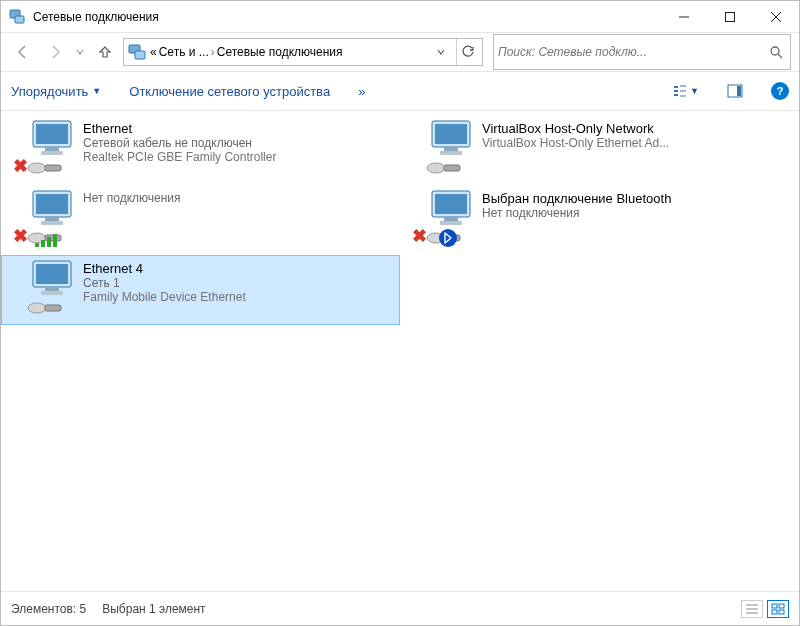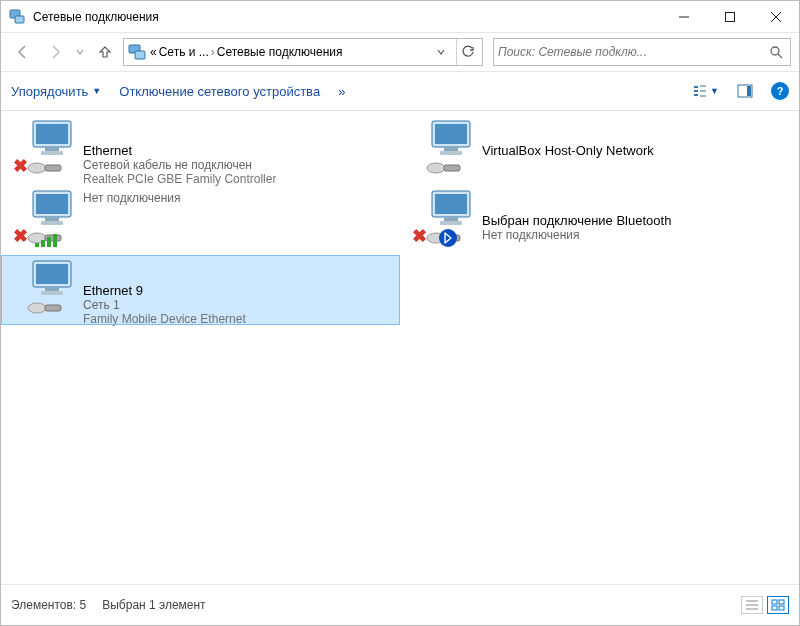--- a/index.html
+++ b/index.html
@@ -31,59 +31,59 @@
   .nav-btn { width:28px; height:28px; display:flex; align-items:center; justify-content:center; color:#888; }
   .nav-btn.enabled { color:#3a3a3a; }
   .address-box {
     flex: 0 0 360px; height:28px; border:1px solid #bcbcbc; display:flex; align-items:center; padding:0 4px; gap:4px;
   }
   .address-box .addr-icon { width:18px; height:18px; }
   .breadcrumb { display:flex; align-items:center; gap:2px; font-size:12px; flex:1; overflow:hidden; white-space:nowrap; }
   .breadcrumb span.sep { color:#888; }
   .addr-dropdown, .addr-refresh { width:22px; display:flex; align-items:center; justify-content:center; color:#555; height:100%; }
   .addr-refresh { border-left:1px solid #d0d0d0; }
-  .search-box { margin-left:6px; flex:1; height:28px; border:1px solid #bcbcbc; display:flex; align-items:center; padding:0 4px;justify-content:space-between; }
+  .search-box { margin-left:6px; flex:1; height:36px; border:1px solid #bcbcbc; display:flex; align-items:center; padding:0 4px;justify-content:space-between; }
   .search-box input { border:none; outline:none; flex:1; font-size:12px; color:#999; font-style: italic; background:transparent; }
   .search-box .s-icon { width:20px; color:#555; display:flex; align-items:center; justify-content:center;}
   
   .toolbar {
     height: 40px; border-top:1px solid #e5e5e5; border-bottom:1px solid #e5e5e5;
-    background:#fff; display:flex; align-items:center; padding:0 10px; gap:18px;
+    background:#fff; display:flex; align-items:center; padding:0 10px; gap:28px;
   }
   .toolbar .tbtn { color:#1a4fa0; font-size:13px; display:flex; align-items:center; gap:4px; }
   .toolbar .tbtn .caret { font-size:9px; color:#1a4fa0; }
   .toolbar .overflow { color:#1a4fa0; font-size:13px; }
   .toolbar-spacer { flex:1; }
   .toolbar .tool-icon { color:#1a4fa0; display:flex; align-items:center; gap:2px; }
   .toolbar .help { width:18px; height:18px; border-radius:50%; background:#0078d4; color:#fff; display:flex; align-items:center; justify-content:center; font-size:11px; font-weight:bold;}
   
   .content {
     flex:1; display:grid; grid-template-columns: 1fr 1fr; grid-auto-rows: 70px;
     gap: 0; padding: 4px 0; align-content: start;
   }
   .conn-item {
     display:flex; align-items:flex-start; gap:8px; padding:4px 10px 6px 12px; position:relative;
   }
   .conn-item.selected { background:#cde8ff; outline:1px solid #7fbfff; outline-offset:-1px;}
   .conn-icon-wrap { width:62px; height:56px; position:relative; flex-shrink:0; }
   .conn-text { display:flex; flex-direction:column; padding-top:2px; min-width:0; }
-  .conn-title { font-size:13px; white-space:nowrap; overflow:hidden; text-overflow:ellipsis;margin-top:22px; }
+  .conn-title { font-size:13px; white-space:nowrap; overflow:hidden; text-overflow:ellipsis; }
   .conn-line2 { font-size:12px; color:#666; white-space:nowrap; overflow:hidden; text-overflow:ellipsis; }
   .conn-line3 { font-size:12px; color:#737373; white-space:nowrap; overflow:hidden; text-overflow:ellipsis;}
   
   .net-monitor { position:absolute; top:0; right:0; width:48px; height:40px; }
   .net-cable  { position:absolute; bottom:0; left:14px; width:36px; height:14px; }
   .overlay-x  { position:absolute; bottom:-2px; left:0; color:#d9372d; font-size:18px; font-weight:bold; }
   .overlay-sig{ position:absolute; bottom:-2px; left:22px; display:flex; align-items:flex-end; gap:2px;}
   .overlay-sig span { width:4px; background:#2fa82f; display:block;}
   .overlay-sig span:nth-child(1){height:4px;} .overlay-sig span:nth-child(2){height:7px;}
   .overlay-sig span:nth-child(3){height:10px;} .overlay-sig span:nth-child(4){height:13px;}
   .overlay-bt { position:absolute; bottom:-3px; left:26px; width:20px; height:20px; }
   
-  .statusbar { height:41px; border-top:1px solid #e5e5e5; display:flex; align-items:center; padding:0 10px; gap:16px; font-size:12px; color:#444; background:#fff;}
+  .statusbar { height:34px; border-top:1px solid #e5e5e5; display:flex; align-items:center; padding:0 10px; gap:16px; font-size:12px; color:#444; background:#fff;}
   .statusbar-spacer { flex:1; }
   .view-toggle { display:flex; gap:4px; align-items:center;}
   .vt { width:22px; height:18px; border:1px solid #ccc; display:flex; align-items:center; justify-content:center; font-size:10px; color:#666;}
   .vt.active { border-color:#0078d4; color:#0078d4;}
 </style>
 </head>
 <body>
 
 <div class="titlebar">
   <div class="titlebar-left">
@@ -231,20 +231,21 @@
     <rect x="14" y="32" width="22" height="4" rx="1" fill="#b7c7d2"></rect>
   </svg>
   <svg class="net-cable" width="36" height="14" viewBox="0 0 36 14">
     <ellipse cx="10" cy="7" rx="9" ry="5" fill="#d6d6d6" stroke="#999"></ellipse>
     <rect x="18" y="4" width="16" height="6" rx="2" fill="#a9a9a9" stroke="#777"></rect>
   </svg>
 
     </div>
     <div class="conn-text">
       <div class="conn-title">VirtualBox Host-Only Network</div>
+      <div class="conn-line3">VirtualBox Host-Only Ethernet Ad...</div>
     </div>
   </div>
     <div class="conn-item">
     <div class="conn-icon-wrap">
       <svg class="net-monitor" width="48" height="40" viewBox="0 0 48 40">
     <rect x="6" y="2" width="38" height="26" rx="2" fill="#cfe6f7" stroke="#3575a8"></rect>
     <rect x="9" y="5" width="32" height="20" fill="#4b8ec4"></rect>
     <rect x="18" y="28" width="14" height="4" fill="#8aa9bd"></rect>
     <rect x="14" y="32" width="22" height="4" rx="1" fill="#b7c7d2"></rect>
   </svg>
@@ -296,21 +297,21 @@
     <rect x="18" y="28" width="14" height="4" fill="#8aa9bd"></rect>
     <rect x="14" y="32" width="22" height="4" rx="1" fill="#b7c7d2"></rect>
   </svg>
   <svg class="net-cable" width="36" height="14" viewBox="0 0 36 14">
     <ellipse cx="10" cy="7" rx="9" ry="5" fill="#d6d6d6" stroke="#999"></ellipse>
     <rect x="18" y="4" width="16" height="6" rx="2" fill="#a9a9a9" stroke="#777"></rect>
   </svg>
 
     </div>
     <div class="conn-text">
-      <div class="conn-title">Ethernet 9</div>
+      <div class="conn-title">Ethernet 4</div>
       <div class="conn-line2">Сеть 1</div>
       <div class="conn-line3">Family Mobile Device Ethernet</div>
     </div>
   </div>
   </div>
 
 <div class="statusbar">
   <span>Элементов: 5</span>
   <span>Выбран 1 элемент</span>
   <div class="statusbar-spacer"></div>

